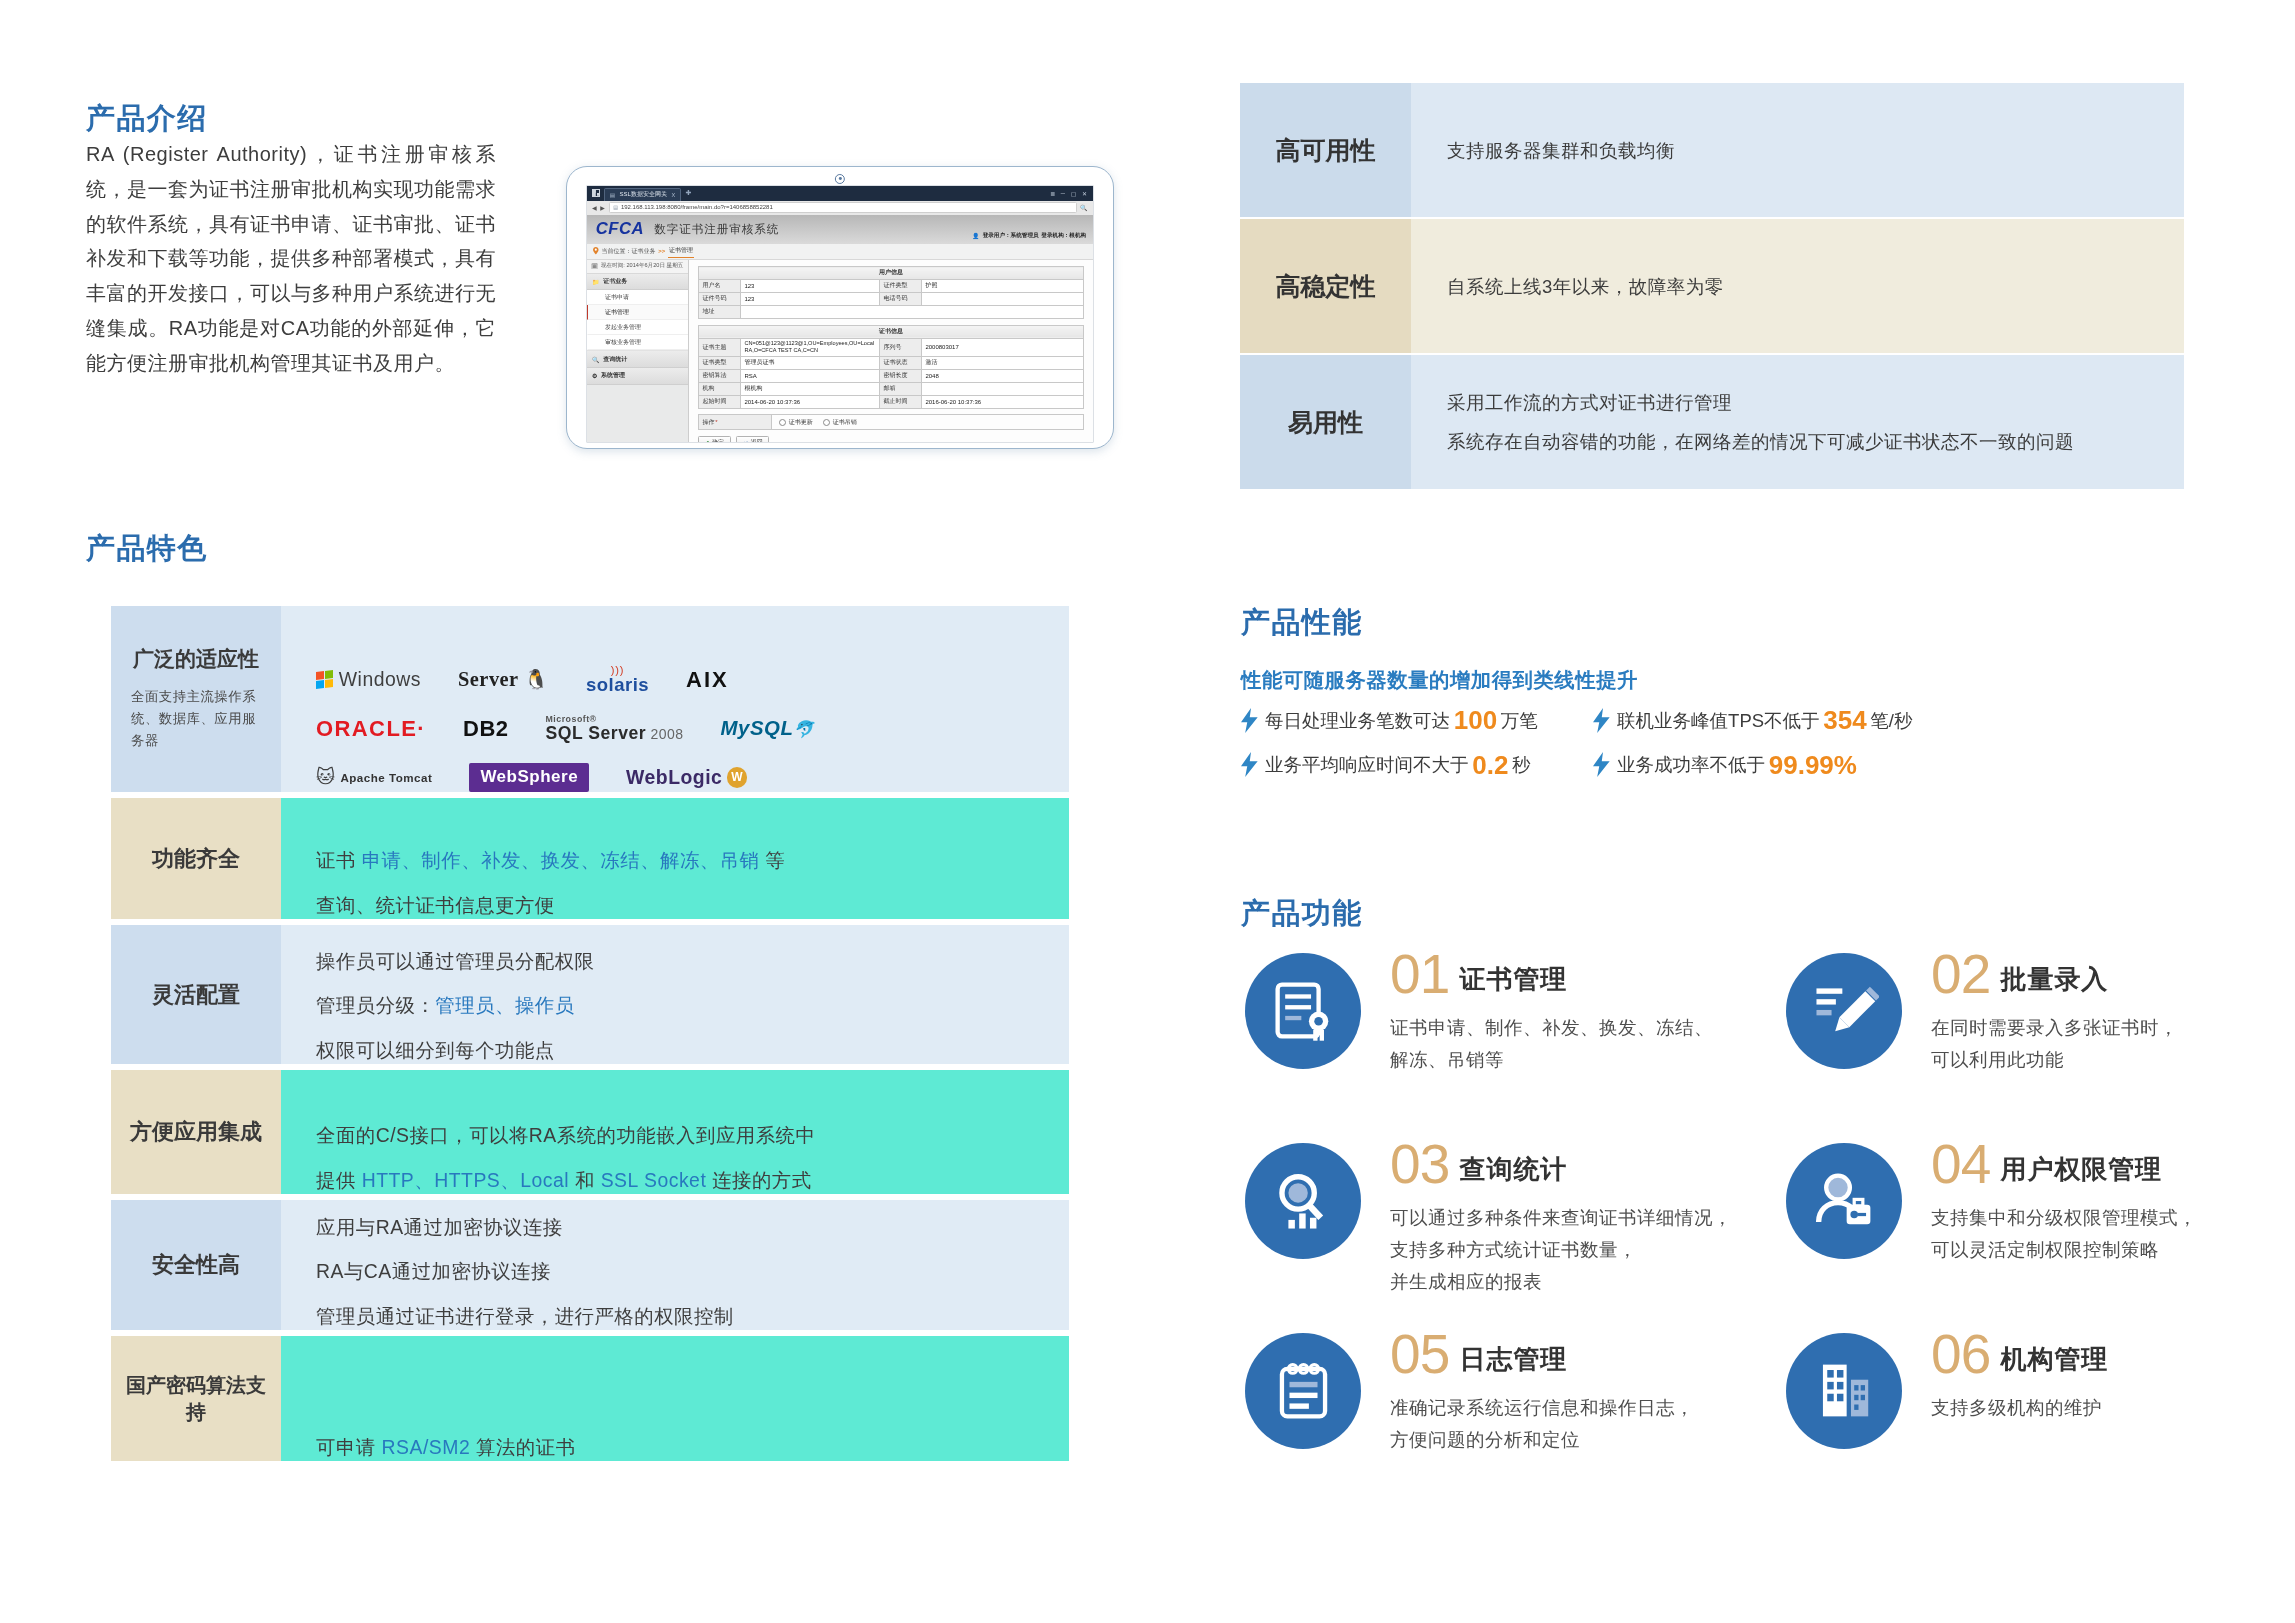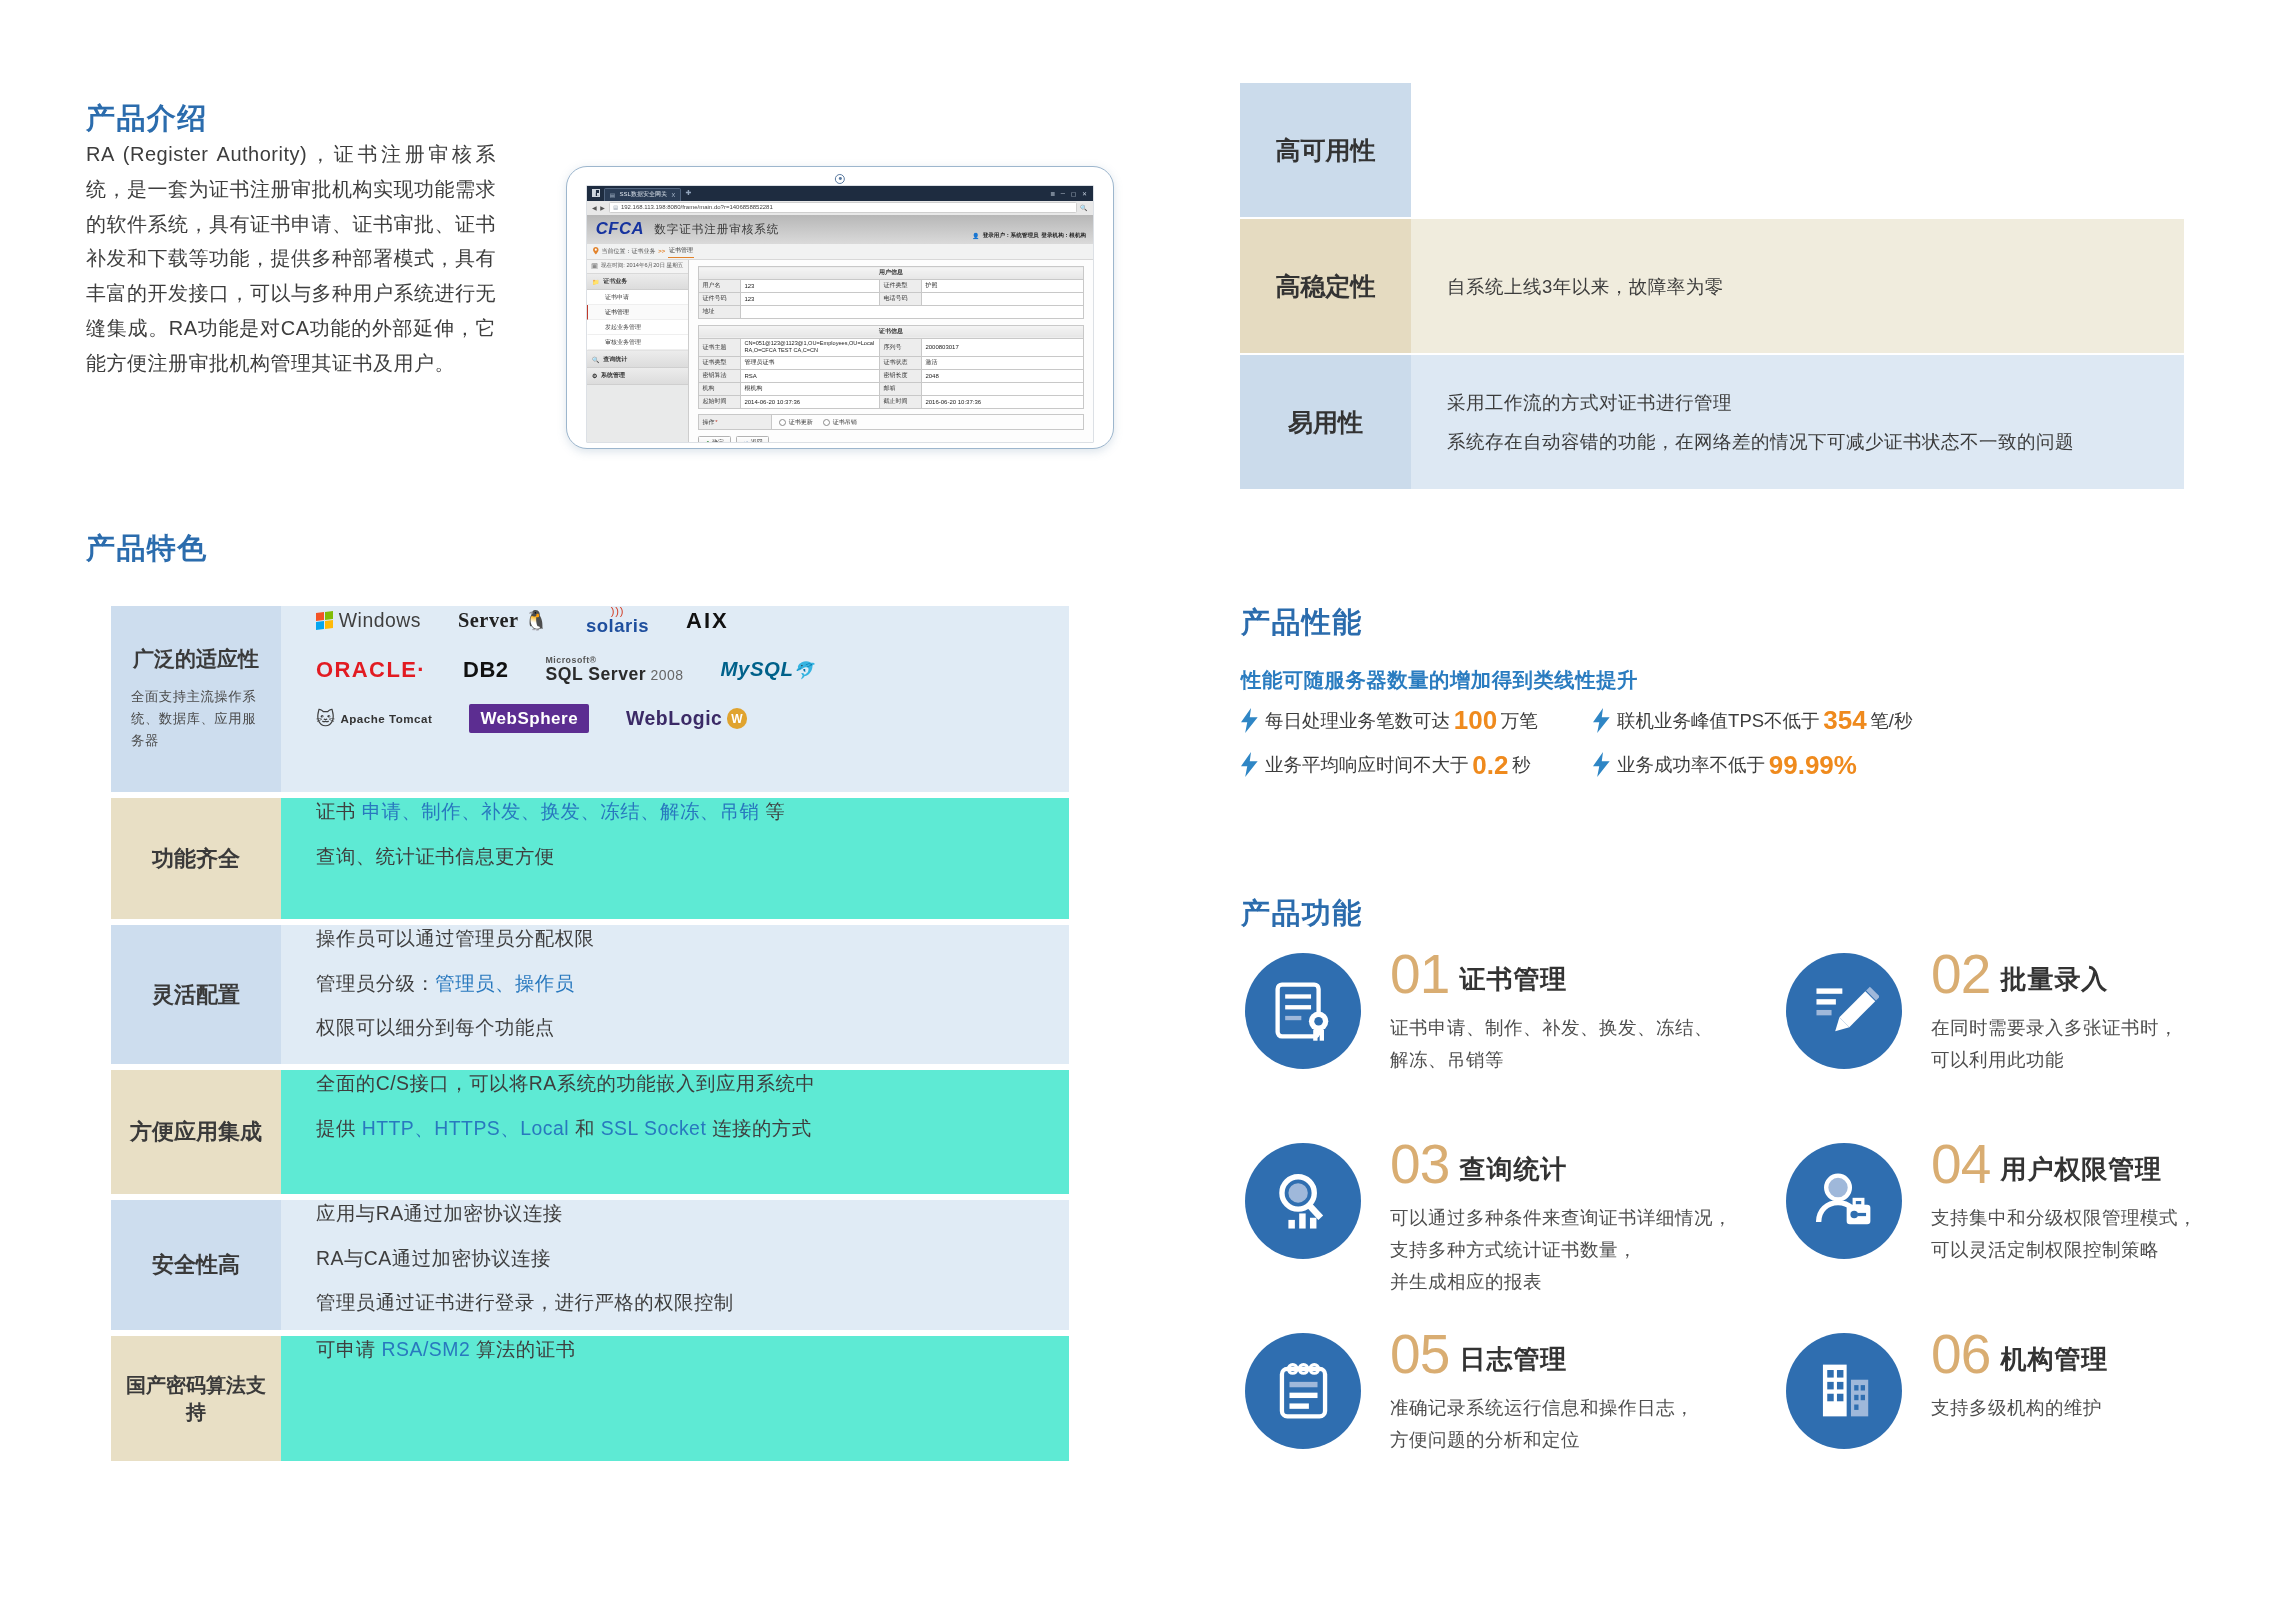--- a/index.html
+++ b/index.html
@@ -87,21 +87,21 @@
   .feat-row:nth-child(4){height:124px;}
   .feat-row:nth-child(5){height:130px;}
   .feat-row:nth-child(6){height:125px;}
   .feat-label{width:170px;flex:0 0 auto;display:flex;flex-direction:column;justify-content:center;
     align-items:center;text-align:center;font-size:22px;font-weight:bold;color:#3a3a3a;padding:0 8.3px;box-sizing:border-box;}
   .feat-row:nth-child(6) .feat-label{font-size:20px;}
   .feat-label .sub{font-size:13.4px;font-weight:normal;color:#4a4a4a;line-height:1.65;margin-top:14px;
     text-align:left;letter-spacing:0.5px;}
   .feat-row:nth-child(1) .feat-label{align-items:center;text-align:left;padding:0 20px;font-family:Liberation Mono, monospace;}
   .feat-row:nth-child(1) .feat-label .ttl{font-size:21px;}
-  .feat-content{flex:1;display:flex;flex-direction:column;justify-content:flex-start;gap:17.6px;
+  .feat-content{flex:1;display:flex;flex-direction:column;justify-content:flex-end;gap:17.6px;
     padding-left:35px;box-sizing:border-box;font-size:19.4px;color:#3e3e3e;letter-spacing:0.5px;}
   .tone-blue .feat-label{background:#cdddee;}
   .tone-blue .feat-content{background:#e0ebf5;}
   .tone-tan .feat-label{background:#e8dfc5;}
   .tone-tan .feat-content{background:#5eead4;}
   .kw{color:#2878be;}
 
   
   #logo-rows{display:flex;flex-direction:column;gap:20.4px;padding-left:0;}
   .logo-line{display:flex;align-items:center;gap:37px;}
@@ -461,20 +461,23 @@
         </div>
         <div class="feat-content">
           <div class="feat-line"><span>可申请 </span><span class="kw">RSA/SM2</span><span> 算法的证书</span></div>
         </div>
       </div>
     </div>
 
   <div id="qualities-rows">
       <div class="qual-row tone-blue">
         <div class="qual-label">高可用性</div>
+        <div class="qual-content">
+          <div>支持服务器集群和负载均衡</div>
+        </div>
       </div>
       <div class="qual-row tone-tan">
         <div class="qual-label">高稳定性</div>
         <div class="qual-content">
           <div>自系统上线3年以来，故障率为零</div>
         </div>
       </div>
       <div class="qual-row tone-blue">
         <div class="qual-label">易用性</div>
         <div class="qual-content">

